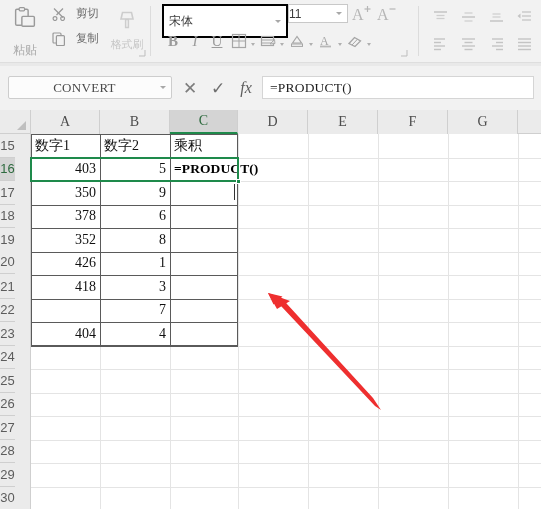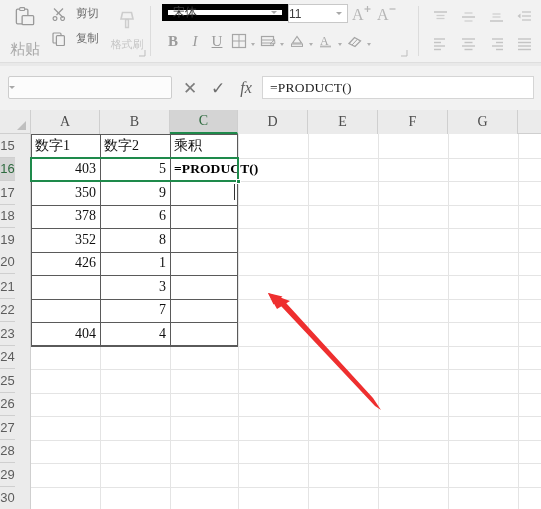--- a/index.html
+++ b/index.html
@@ -24,21 +24,21 @@
   
   .grp-clipboard {
     position: absolute; left: 0; top: 0; width: 150px; height: 62px;
   }
   .paste-btn {
     position: absolute; left: 2px; top: 3px; width: 46px; height: 56px;
     display: flex; flex-direction: column; align-items: center;
     justify-content: flex-start; padding-top: 4px;
   }
   .paste-label {
-    font-size: 15px; color: #a9a9a9; margin-top: 10px; letter-spacing: -0.2px;
+    font-size: 12px; color: #a9a9a9; margin-top: 10px; letter-spacing: -0.2px;
   }
   .mini-btn {
     position: absolute; display: flex; align-items: center; gap: 10px;
     font-size: 11.5px; color: #6c6c6c;
   }
   .mini-btn .lbl { letter-spacing: -0.2px; }
   .cut-btn  { left: 52px; top: 6px; }
   .copy-btn { left: 52px; top: 31px; }
   .fmt-painter {
     position: absolute; left: 106px; top: 3px; width: 42px; height: 56px;
@@ -49,22 +49,22 @@
   .grp-launcher {
     position: absolute; font-size: 8px; color: #bdbdbd;
   }
   .sep-v {
     position: absolute; width: 1px; background: #dcdcdc;
   }
 
   
   .grp-font { position: absolute; left: 152px; top: 0; width: 268px; height: 62px; }
   .font-name-box {
-    position: absolute; left: 10px; top: 4px; width: 126px; height: 17px;
-    background: #ffffff; border: 6px solid #000000;
+    position: absolute; left: 10px; top: 4px; width: 126px; height: 34px;
+    background: #ffffff; border: 2px solid #000000;
     display: flex; align-items: center;
   }
   .font-name-box .txt {
     font-size: 12px; color: #3b3b3b; padding-left: 5px; flex: 1;
   }
   .font-size-box {
     position: absolute; left: 136px; top: 4px; width: 60px; height: 19px;
     background: #ffffff; border: 1px solid #c8c8c8;
     display: flex; align-items: center;
   }
@@ -410,20 +410,21 @@
           </svg>
         </div>
       </div>
     </div>
 
     <div class="ribbon-bottom-edge"></div>
   </div>
 
   <div class="fbar">
     <div class="namebox">
+      <span class="txt">CONVERT</span>
       <span class="caret-dn"></span>
     </div>
     <div class="fb-btn fb-cancel">✕</div>
     <div class="fb-btn fb-enter">✓</div>
     <div class="fb-btn fb-fx">fx</div>
     <div class="formula-input">=PRODUCT()</div>
     <div class="fbar-edge"></div>
   </div>
 
   <div class="grid-wrap">
@@ -539,20 +540,21 @@
         <div class="cell txt" style="left: 139px; width: 68px; top: 47px;"></div>
         <div class="cell num" style="left: 0px; width: 69px; top: 70.5px;">378</div>
         <div class="cell num" style="left: 69px; width: 70px; top: 70.5px;">6</div>
         <div class="cell txt" style="left: 139px; width: 68px; top: 70.5px;"></div>
         <div class="cell num" style="left: 0px; width: 69px; top: 94px;">352</div>
         <div class="cell num" style="left: 69px; width: 70px; top: 94px;">8</div>
         <div class="cell txt" style="left: 139px; width: 68px; top: 94px;"></div>
         <div class="cell num" style="left: 0px; width: 69px; top: 117.5px;">426</div>
         <div class="cell num" style="left: 69px; width: 70px; top: 117.5px;">1</div>
         <div class="cell txt" style="left: 139px; width: 68px; top: 117.5px;"></div>
+        <div class="cell num" style="left: 0px; width: 69px; top: 141px;">418</div>
         <div class="cell num" style="left: 69px; width: 70px; top: 141px;">3</div>
         <div class="cell txt" style="left: 139px; width: 68px; top: 141px;"></div>
         <div class="cell num" style="left: 69px; width: 70px; top: 164.5px;">7</div>
         <div class="cell txt" style="left: 139px; width: 68px; top: 164.5px;"></div>
         <div class="cell num" style="left: 0px; width: 69px; top: 188px;">404</div>
         <div class="cell num" style="left: 69px; width: 70px; top: 188px;">4</div>
         <div class="cell txt" style="left: 139px; width: 68px; top: 188px;"></div>
         <div class="tb" style="left: 0px; top: 0px; width: 207px; height: 1px;"></div>
         <div class="tb" style="left: 0px; top: 210.5px; width: 207px; height: 1px;"></div>
         <div class="tb" style="left: 0px; top: 0px; width: 1px; height: 211.5px;"></div>

